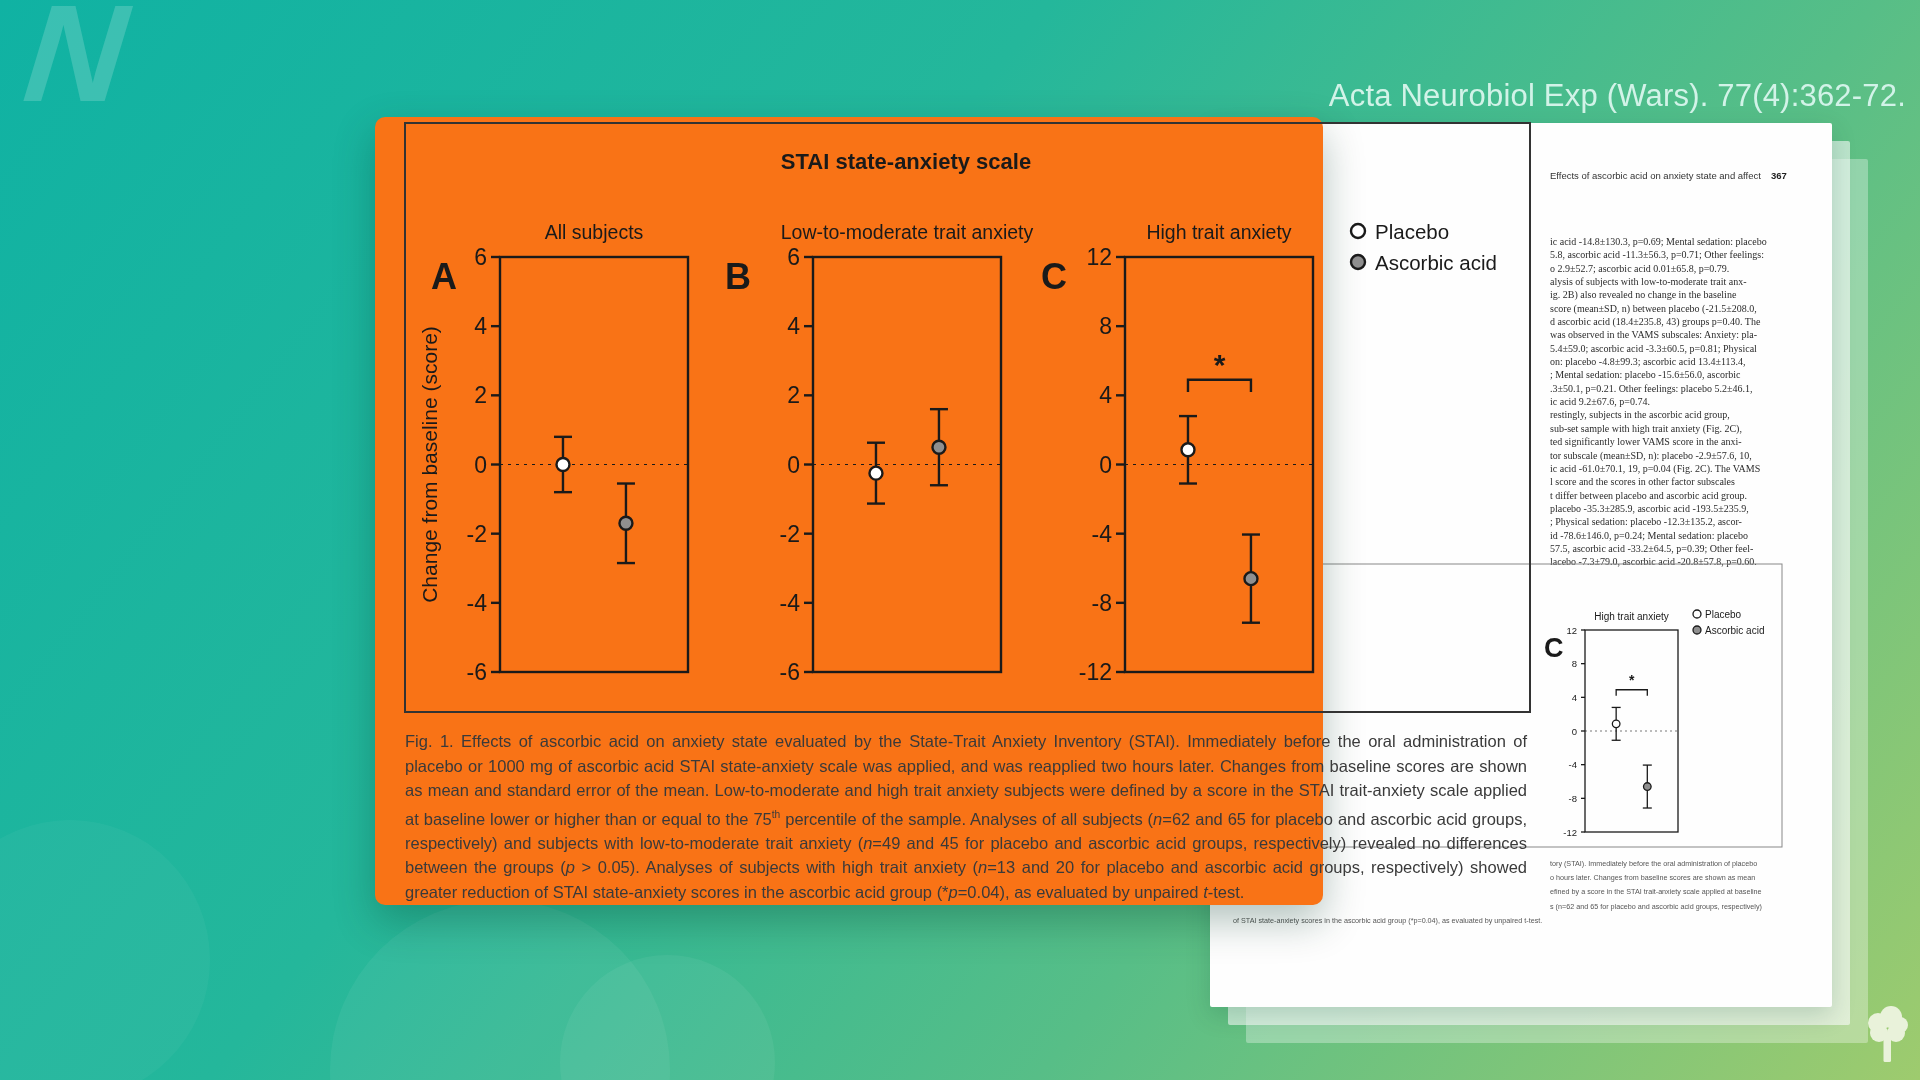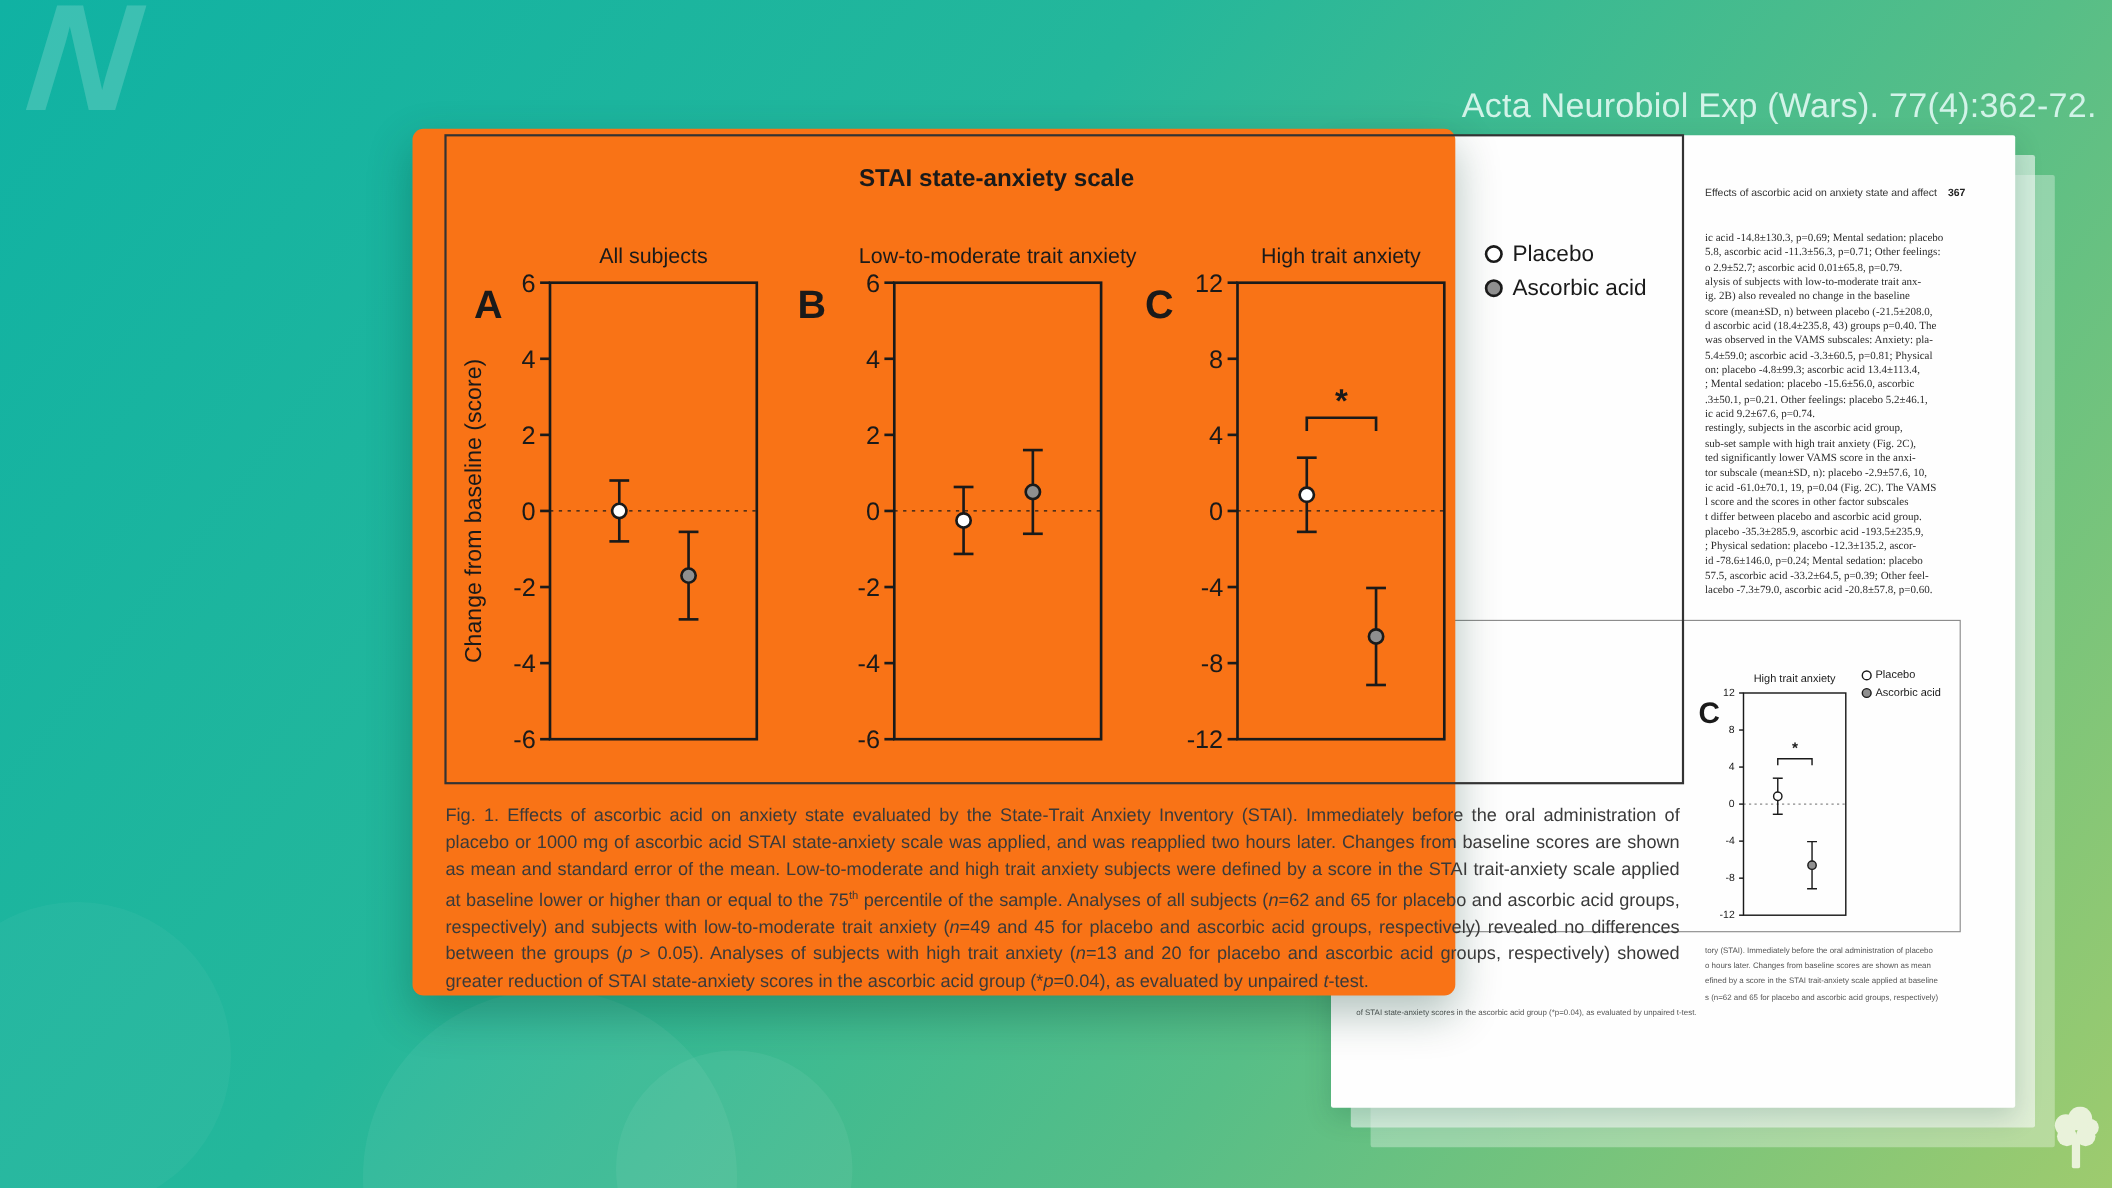--- a/index.html
+++ b/index.html
@@ -27,21 +27,21 @@
     position:absolute;left:1210px;top:123px;width:622px;height:884px;
     background:#fefefe;z-index:3;overflow:hidden;border-radius:2px;
     box-shadow:0 8px 24px rgba(0,60,45,.18);
   }
   #journal-header{
     position:absolute;left:340px;top:47px;width:260px;display:flex;align-items:flex-end;gap:10px;
     font-size:9.5px;color:#333;white-space:nowrap;
   }
   #journal-page-number{font-weight:bold;color:#222;}
   #journal-body{
-    position:absolute;left:340px;top:87px;width:260px;
+    position:absolute;left:340px;top:112px;width:260px;
     font-family:"Liberation Serif",serif;font-size:10px;line-height:13.35px;color:#2b2b2b;
     white-space:nowrap;
   }
   #mini-fig-svg{position:absolute;left:0;top:0;}
   #journal-caption-cut{
     position:absolute;left:340px;top:734px;width:280px;
     font-size:7.2px;line-height:14.2px;color:#555;white-space:nowrap;
   }
   #journal-caption-full{
     position:absolute;left:23px;top:791px;width:585px;

